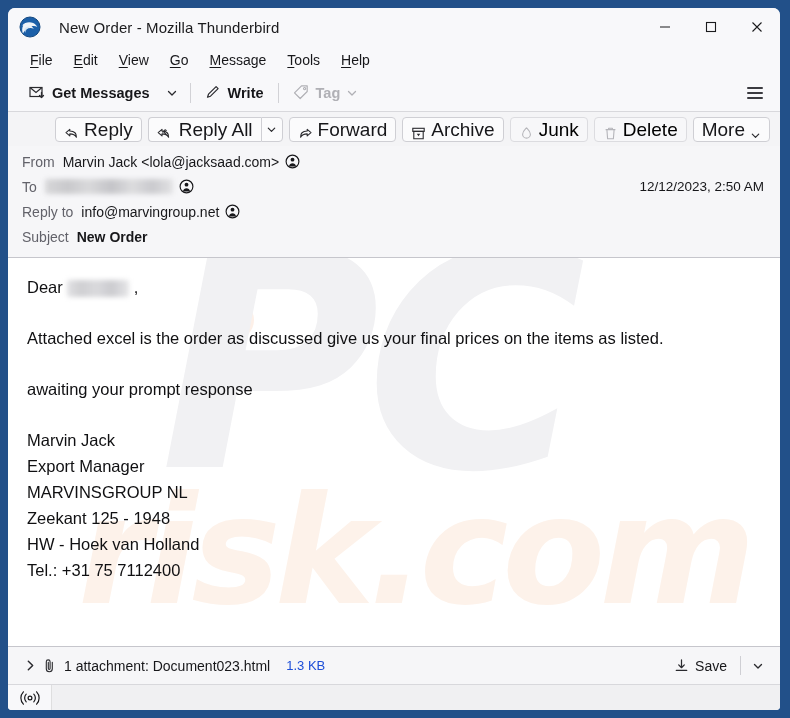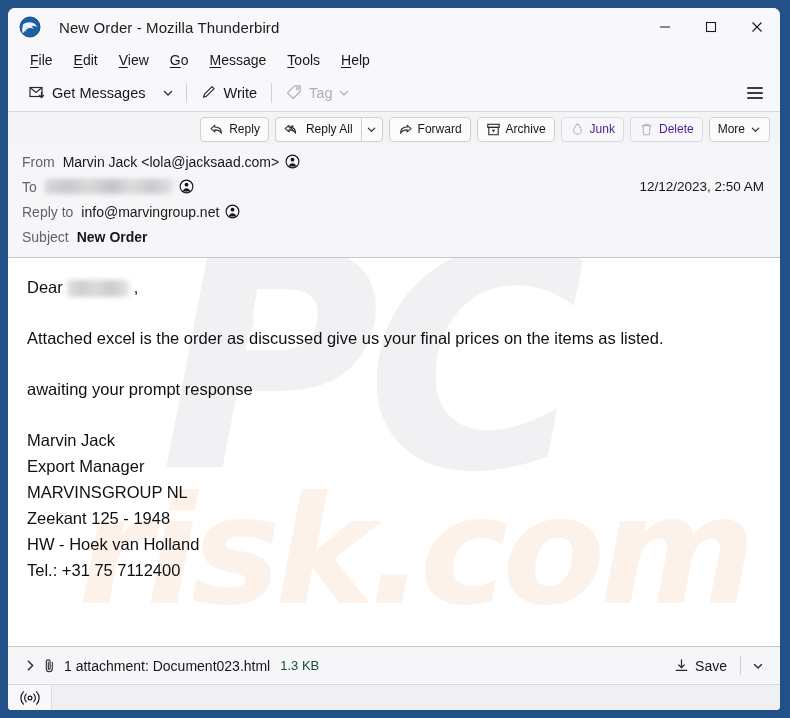--- a/index.html
+++ b/index.html
@@ -59,20 +59,21 @@
   }
   .mn { text-decoration: underline; text-underline-offset: 2px; }
 
   
   #maintoolbar {
     height: 38px; flex: 0 0 38px;
     display: flex; align-items: center;
     padding: 0 9px 0 12px;
     background: #f8f8fa;
     border-bottom: 1px solid #d8d8dc;
+    font-weight: bold;
   }
   .tbbtn {
     display: flex; align-items: center; gap: 6px;
     height: 28px; padding: 0 9px; border-radius: 4px;
     font-size: 14.5px; color: #17171a; cursor: default; white-space: nowrap;
   }
   .tbbtn.disabled { color: #b0b0b5; text-align: right; }
   .tbsep { width: 1px; height: 20px; background: #d2d2d6; margin: 0 5px; }
   .tbchev { display: flex; align-items: center; justify-content: center;
             width: 26px; height: 28px; border-radius: 4px; cursor: default; }
@@ -88,26 +89,26 @@
   }
 
   
   #replybar {
     flex: 0 0 34px; height: 34px;
     display: flex; align-items: center; justify-content: flex-end;
     gap: 6px; padding: 0 10px 0 0;
     background: #f4f4f6;
   }
   .rbtn {
-    display: flex; align-items: center; gap: 5px;
+    display: flex; align-items: flex-end; gap: 5px;
     height: 25px; padding: 0 8px;
     background: #fbfbfc; border: 1px solid #cfcfd4; border-radius: 4px;
-    font-size: 12px; color: #17171a; cursor: default; white-space: nowrap;
-  }
-  .rbtn.disabled { color: #4c1d95; border-color: #dcdce0; background: #f7f7f9; }
+    font-size: 19px; color: #17171a; cursor: default; white-space: nowrap;
+  }
+  .rbtn.disabled { color: #000000; border-color: #dcdce0; background: #f7f7f9; }
   .rsplit { display: flex; }
   .rsplit .rbtn { border-radius: 4px 0 0 4px; border-right: none; }
   .rsplit .rcar {
     display: flex; align-items: center; justify-content: center;
     width: 22px; height: 25px;
     background: #fbfbfc; border: 1px solid #cfcfd4; border-radius: 0 4px 4px 0;
     cursor: default;
   }
 
   
@@ -176,21 +177,21 @@
     flex: 0 0 38px; height: 38px;
     display: flex; align-items: center;
     padding: 0 10px 0 12px;
     background: #f6f6f8;
     border-top: 1px solid #c6c6cc;
     font-size: 14px; color: #17171a;
   }
   #att-expand { width: 20px; display: flex; align-items: center; justify-content: center; cursor: default; }
   #att-clip { margin: 0 7px 0 2px; display: flex; align-items: center; }
   #att-name { white-space: nowrap; text-align: center; }
-  #att-size { margin-left: 10px; font-size: 13px; color: #14532d; white-space: nowrap; }
+  #att-size { margin-left: 16px; font-size: 13px; color: #1d4ed8; white-space: nowrap; }
   #att-right { margin-left: auto; display: flex; align-items: center; gap: 2px; }
   #savebtn {
     display: flex; align-items: center; gap: 6px;
     height: 26px; padding: 0 8px; border-radius: 4px;
     font-size: 14px; color: #17171a; cursor: default;
   }
   #att-sep { width: 1px; height: 19px; background: #cfcfd4; margin: 0 3px; }
   #att-chev { width: 24px; height: 26px; display: flex; align-items: center;
               justify-content: center; border-radius: 4px; cursor: default; }
 

